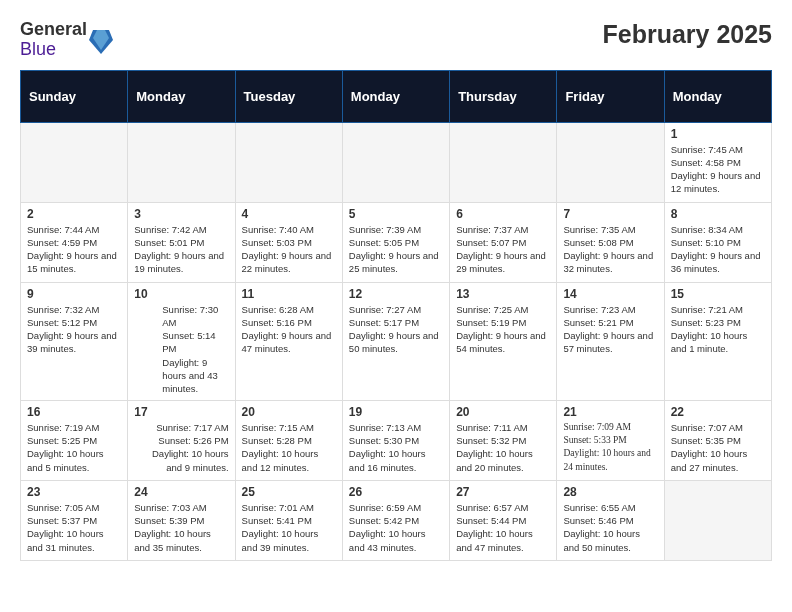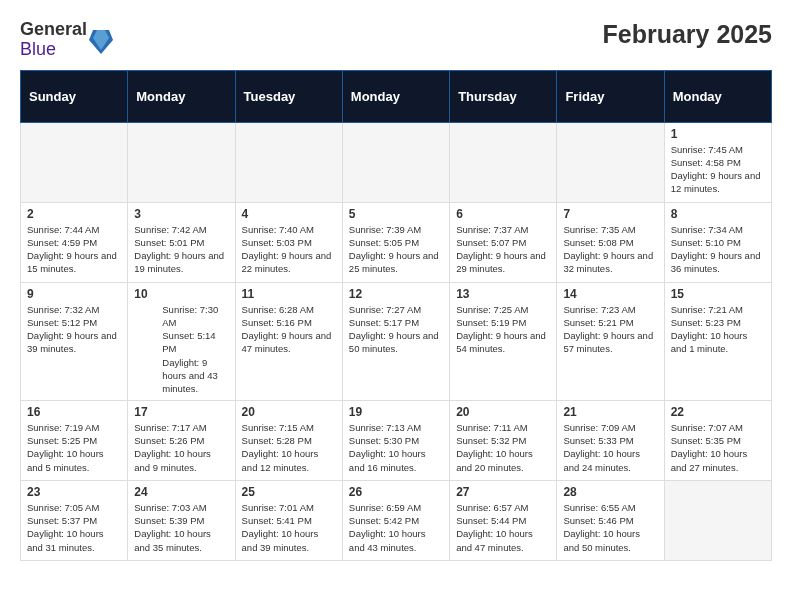--- a/index.html
+++ b/index.html
@@ -159,21 +159,21 @@
 Daylight: 9 hours and 29 minutes.</div>
         </td>
         <td>
           <span class="day-number">7</span>
           <div class="day-info" style="white-space: pre-line;">Sunrise: 7:35 AM
 Sunset: 5:08 PM
 Daylight: 9 hours and 32 minutes.</div>
         </td>
         <td>
           <span class="day-number">8</span>
-          <div class="day-info" style="white-space: pre-line;">Sunrise: 7:34 AM
+          <div class="day-info" style="white-space: pre-line;">Sunrise: 8:34 AM
 Sunset: 5:10 PM
 Daylight: 9 hours and 36 minutes.</div>
         </td>
       </tr>
       <tr>
         <td>
           <span class="day-number">9</span>
           <div class="day-info" style="white-space: pre-line;">Sunrise: 7:32 AM
 Sunset: 5:12 PM
 Daylight: 9 hours and 39 minutes.</div>
@@ -217,21 +217,21 @@
       </tr>
       <tr>
         <td>
           <span class="day-number">16</span>
           <div class="day-info" style="white-space: pre-line;">Sunrise: 7:19 AM
 Sunset: 5:25 PM
 Daylight: 10 hours and 5 minutes.</div>
         </td>
         <td>
           <span class="day-number">17</span>
-          <div class="day-info" style="white-space: pre-line;">Sunrise: 7:17 AM
+          <div class="day-info" style="white-space: pre-line; text-align: right;">Sunrise: 7:17 AM
 Sunset: 5:26 PM
 Daylight: 10 hours and 9 minutes.</div>
         </td>
         <td>
           <span class="day-number">20</span>
           <div class="day-info" style="white-space: pre-line;">Sunrise: 7:15 AM
 Sunset: 5:28 PM
 Daylight: 10 hours and 12 minutes.</div>
         </td>
         <td>
@@ -241,21 +241,21 @@
 Daylight: 10 hours and 16 minutes.</div>
         </td>
         <td>
           <span class="day-number">20</span>
           <div class="day-info" style="white-space: pre-line;">Sunrise: 7:11 AM
 Sunset: 5:32 PM
 Daylight: 10 hours and 20 minutes.</div>
         </td>
         <td>
           <span class="day-number">21</span>
-          <div class="day-info" style="white-space: pre-line;">Sunrise: 7:09 AM
+          <div class="day-info" style="white-space: pre-line; font-family: Liberation Serif, serif;">Sunrise: 7:09 AM
 Sunset: 5:33 PM
 Daylight: 10 hours and 24 minutes.</div>
         </td>
         <td>
           <span class="day-number">22</span>
           <div class="day-info" style="white-space: pre-line;">Sunrise: 7:07 AM
 Sunset: 5:35 PM
 Daylight: 10 hours and 27 minutes.</div>
         </td>
       </tr>

